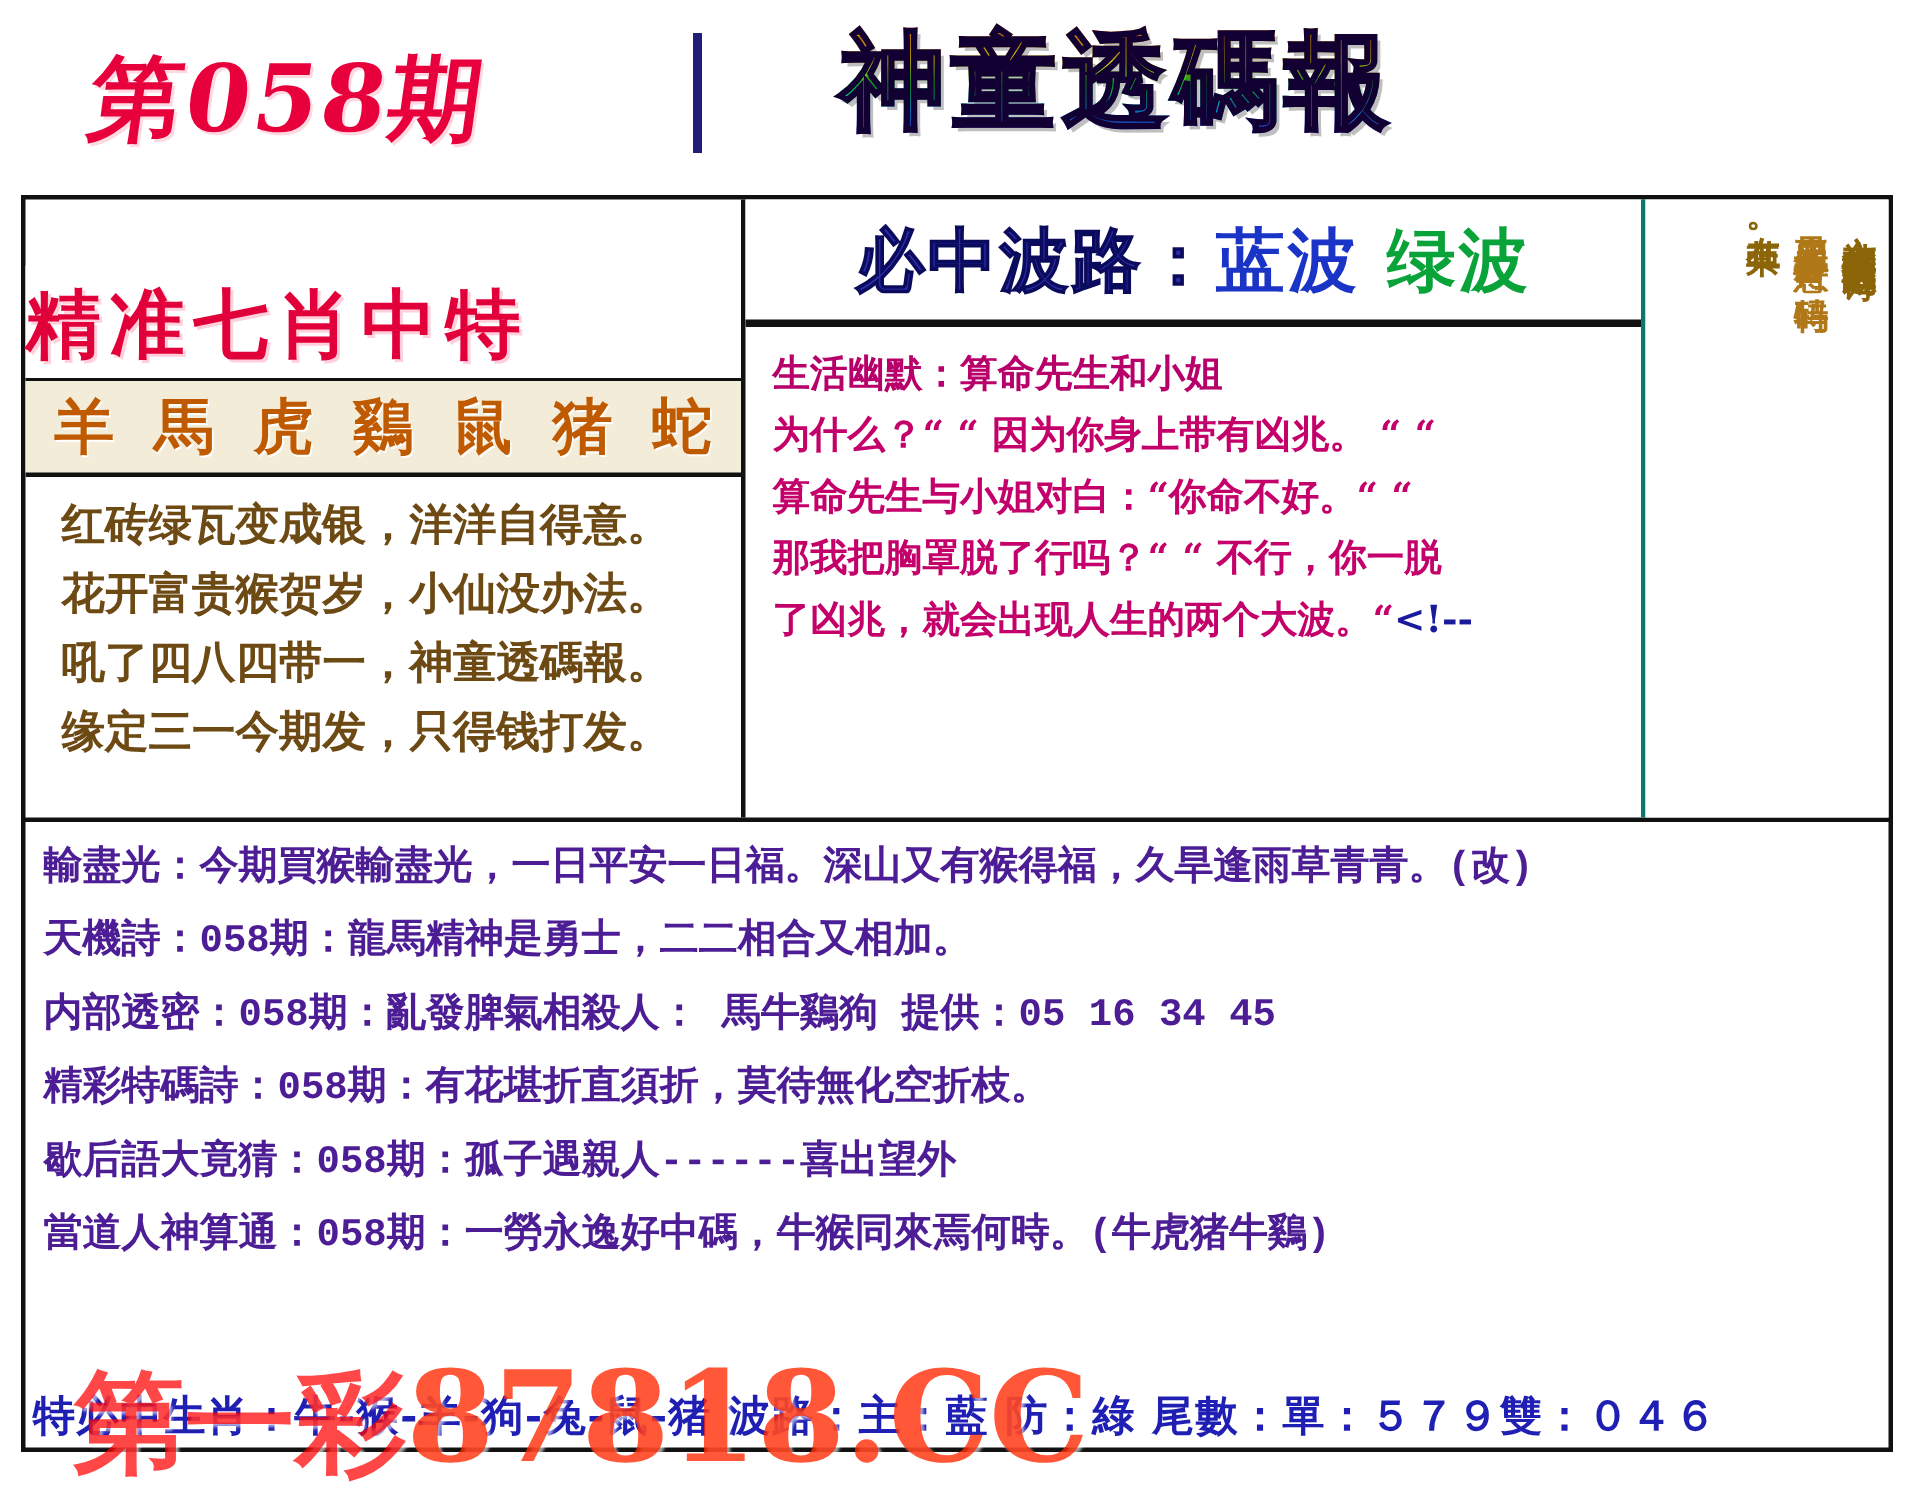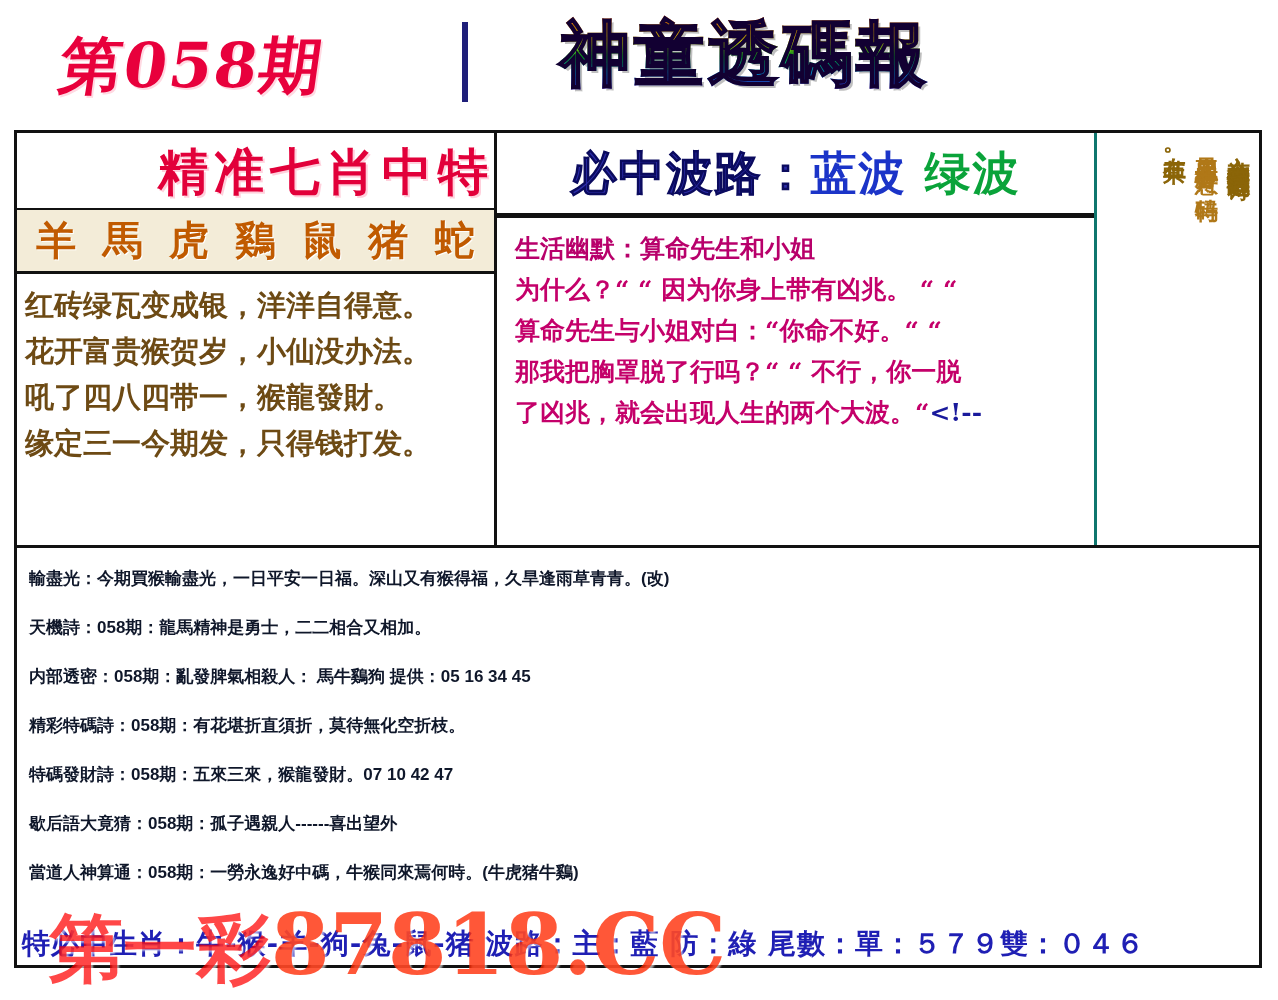--- a/index.html
+++ b/index.html
@@ -73,28 +73,29 @@
   .col-left {
     width: 480px;
     border-right: 3px solid #111111;
     box-sizing: border-box;
     display: flex;
     flex-direction: column;
   }
   .left-title {
     height: 75px;
     line-height: 78px;
-    text-align: right;
+    text-align: left;
     font-size: 50px;
     font-weight: bold;
     font-family: "DejaVu Serif", "Liberation Serif", serif;
     color: #e2003a;
     letter-spacing: 6px;
     background: #ffffff;
     text-shadow: 2px 2px 0 #ffd0dc;
+    margin-top: 44px;
   }
   .zodiac-row {
     height: 66px;
     background: #f3ecd8;
     border-top: 2px solid #111111;
     border-bottom: 3px solid #111111;
     display: flex;
     align-items: center;
     justify-content: space-around;
     padding: 0 6px;
@@ -102,21 +103,21 @@
   }
   .zodiac {
     font-size: 40px;
     font-weight: bold;
     font-family: "DejaVu Serif", "Liberation Serif", serif;
     color: #c05a00;
     text-shadow: 1px 1px 0 #ffffff;
   }
   .poem-left {
     flex: 1;
-    padding: 8px 12px 0 8px;
+    padding: 8px 12px 0 24px;
     box-sizing: border-box;
   }
   .poem-left-line {
     font-size: 29px;
     line-height: 46px;
     font-family: "DejaVu Serif", "Liberation Serif", serif;
     font-weight: bold;
     color: #6d4a14;
     white-space: nowrap;
   }
@@ -199,25 +200,25 @@
     left: 14px; top: 548px;
     width: 1248px;
     height: 420px;
     border: 3px solid #111111;
     border-top: none;
     box-sizing: border-box;
     padding: 6px 10px 0 12px;
     background: #ffffff;
   }
   .lower-line {
-    font-size: 17px;
+    font-size: 26px;
     line-height: 49px;
-    font-family: Liberation Sans, sans-serif;
-    font-weight: bold;
-    color: #0f172a;
+    font-family: Liberation Mono, monospace;
+    font-weight: bold;
+    color: #4c1d95;
     white-space: nowrap;
   }
 
   
   .bottom-line {
     position: absolute;
     left: 22px;
     top: 925px;
     width: 1240px;
     font-size: 28px;
@@ -267,21 +268,21 @@
         <span class="zodiac">馬</span>
         <span class="zodiac">虎</span>
         <span class="zodiac">鷄</span>
         <span class="zodiac">鼠</span>
         <span class="zodiac">猪</span>
         <span class="zodiac">蛇</span>
       </div>
       <div class="poem-left">
         <div class="poem-left-line">红砖绿瓦变成银，洋洋自得意。</div>
         <div class="poem-left-line">花开富贵猴贺岁，小仙没办法。</div>
-        <div class="poem-left-line">吼了四八四带一，猴龍發財。</div>
+        <div class="poem-left-line">吼了四八四带一，神童透碼報。</div>
         <div class="poem-left-line">缘定三一今期发，只得钱打发。</div>
       </div>
     </div>
 
     <div class="col-mid">
       <div class="wave-title">
         <span class="w-label">必中波路：</span><span class="w-blue">蓝波</span>&nbsp;<span class="w-green">绿波</span>
       </div>
       <div class="humor">
         <div class="humor-line first">生活幽默：算命先生和小姐</div>
@@ -298,21 +299,20 @@
       <div class="vtext c5">在其中。</div>
     </div>
 
   </div>
 
   <div class="lower">
     <div class="lower-line">輸盡光：今期買猴輸盡光，一日平安一日福。深山又有猴得福，久旱逢雨草青青。(改)</div>
     <div class="lower-line">天機詩：058期：龍馬精神是勇士，二二相合又相加。</div>
     <div class="lower-line">内部透密：058期：亂發脾氣相殺人：  馬牛鷄狗  提供：05  16  34  45</div>
     <div class="lower-line">精彩特碼詩：058期：有花堪折直須折，莫待無化空折枝。</div>
-    <div class="lower-line">特碼發財詩：058期：五來三來，猴龍發財。07  10  42  47</div>
     <div class="lower-line">歇后語大竟猜：058期：孤子遇親人------喜出望外</div>
     <div class="lower-line">當道人神算通：058期：一勞永逸好中碼，牛猴同來焉何時。(牛虎猪牛鷄)</div>
   </div>
 
   <div class="bottom-line">特必中生肖：牛-猴-羊-狗-兔-鼠-猪   波路：主：藍    防：綠  尾數：單：５７９雙：０４６</div>
 
   <div class="watermark"><span>第一彩</span><span class="wm-num">87818.CC</span></div>
 
 </div>
 

